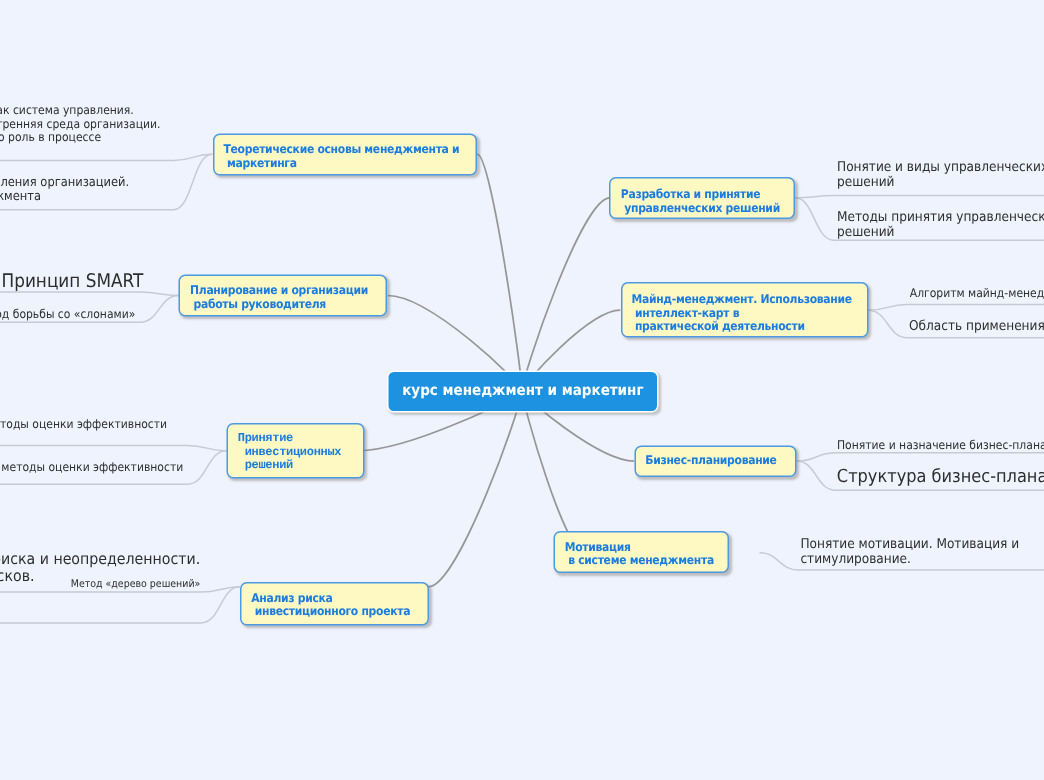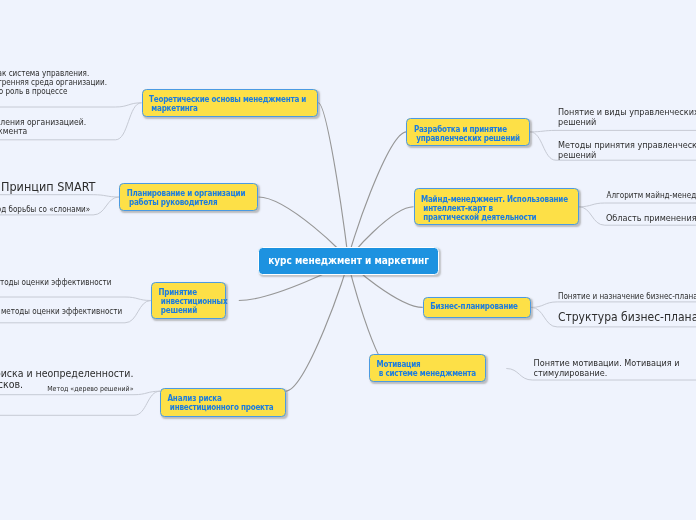--- a/index.html
+++ b/index.html
@@ -1,21 +1,21 @@
 <!DOCTYPE html>
 <html><head>
 <meta charset="utf-8">
 <style>
   html,body{margin:0;padding:0;}
   *{-webkit-font-smoothing:antialiased;}
   body{width:696px;height:520px;overflow:hidden;background:#eff3fd;
        font-family:"DejaVu Sans Condensed","DejaVu Sans",sans-serif;}
   #canvas{position:relative;width:696px;height:520px;overflow:hidden;background:#eff3fd;}
   svg#links{position:absolute;left:0;top:0;width:696px;height:520px;}
-  .node{position:absolute;background:#fde047;border:1.7px solid #4b9ae2;border-radius:4.5px;
+  .node{position:absolute;background:#fef9c3;border:1.7px solid #4b9ae2;border-radius:4.5px;
         color:#1b7ce0;font-weight:bold;box-sizing:border-box;white-space:pre;
         letter-spacing:-0.2px;z-index:5;
         box-shadow:1.5px 1.5px 1.6px rgba(110,105,100,0.40);}
   .central{position:absolute;background:#1d92e0;border:1.5px solid #ffffff;border-radius:4.5px;
         color:#ffffff;font-weight:bold;box-sizing:border-box;text-align:center;white-space:pre;
         z-index:6;box-shadow:1.5px 1.5px 1.6px rgba(110,105,100,0.35);}
   .leaf{position:absolute;color:#2d2d2d;white-space:pre;z-index:4;}
 </style>
 </head>
 <body>
@@ -44,21 +44,21 @@
       <path d="M 578.8 206.8 C 591.8 206.8 591.8 225.2 604.8 225.2 L 756.0 225.2" fill="none" stroke="#c6cad4" stroke-width="1.0"></path>
       <path d="M 531.2 307.4 C 544.2 307.4 544.2 301.9 557.2 301.9 L 756.0 301.9" fill="none" stroke="#c6cad4" stroke-width="1.0"></path>
       <path d="M 531.2 307.4 C 544.2 307.4 544.2 326.9 557.2 326.9 L 756.0 326.9" fill="none" stroke="#c6cad4" stroke-width="1.0"></path>
       <path d="M 506.3 368.5 C 519.3 368.5 519.3 380.0 532.3 380.0 L 756.0 380.0" fill="none" stroke="#c6cad4" stroke-width="1.0"></path>
     </svg>
 <div class="central" style="left:257.8px;top:246.7px;width:181.5px;height:28.5px;font-size:10px;line-height:26px;letter-spacing:0px;"><span>курс менеджмент и маркетинг</span></div>
 <div class="node" style="left:141.5px;top:88.5px;width:176px;height:28.7px;font-size:8px;line-height:9px;padding:5.3px 0 0 6.5px;"><span>Теоретические основы менеджмента и
  маркетинга</span></div>
 <div class="node" style="left:119.2px;top:182.8px;width:139.3px;height:28px;font-size:8px;line-height:9px;padding:5.3px 0 0 6.5px;"><span>Планирование и организации
  работы руководителя</span></div>
-<div class="node" style="left:151px;top:282px;width:75px;height:37px;font-size:8px;line-height:9px;padding:5.3px 0 0 6.5px;"><span>Принятие
+<div class="node" style="left:151px;top:282px;width:92px;height:37px;font-size:8px;line-height:9px;padding:5.3px 0 0 6.5px;font-family:Liberation Mono, monospace;"><span>Принятие
  инвестиционных
  решений</span></div>
 <div class="node" style="left:160px;top:376px;width:126px;height:28.7px;font-size:8px;line-height:9px;padding:5.3px 0 0 6.5px;margin-top:12px;"><span>Анализ риска
  инвестиционного проекта</span></div>
 <div class="node" style="left:406.4px;top:118px;width:123.6px;height:28px;font-size:8px;line-height:9px;padding:5.8px 0 0 6.5px;"><span>Разработка и принятие
  управленческих решений</span></div>
 <div class="node" style="left:413.5px;top:188.3px;width:165.3px;height:37.2px;font-size:8px;line-height:9px;padding:5.9px 0 0 6.5px;"><span>Майнд-менеджмент. Использование
  интеллект-карт в
  практической деятельности</span></div>
 <div class="node" style="left:422.7px;top:297px;width:108.5px;height:21px;font-size:8px;line-height:9px;padding:4px 0 0 6.5px;"><span>Бизнес-планирование</span></div>

